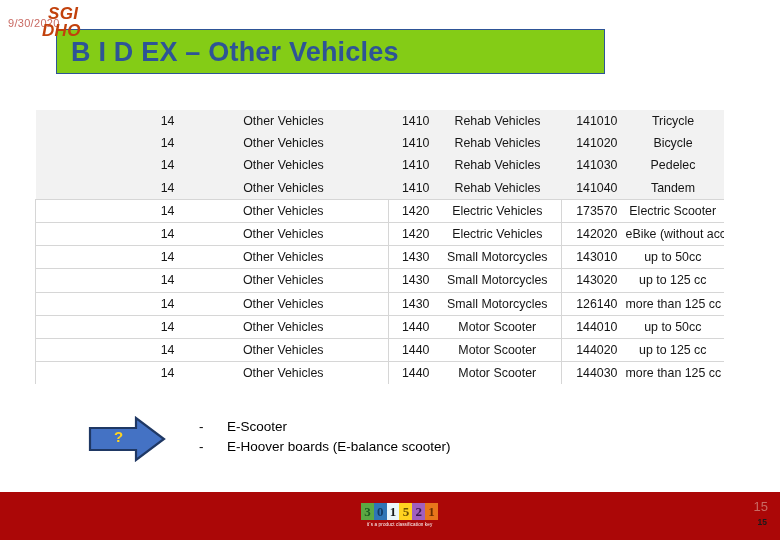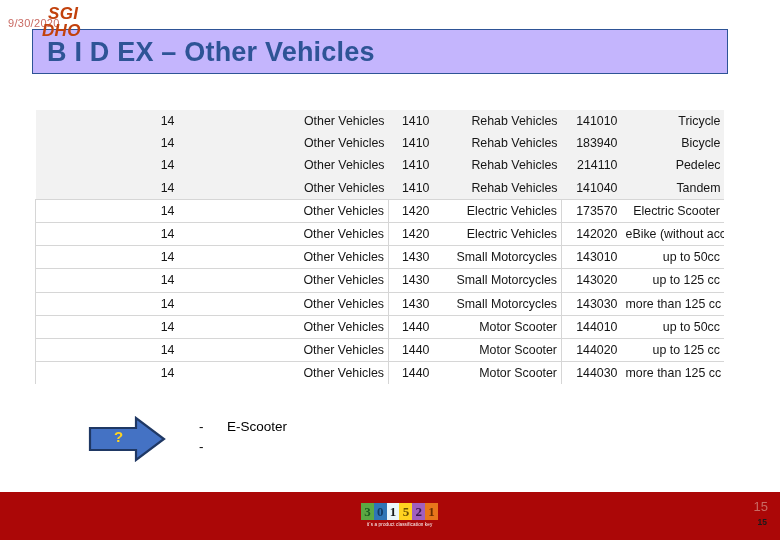--- a/index.html
+++ b/index.html
@@ -11,27 +11,27 @@
     height: 540px;
     background: #ffffff;
     font-family: "Liberation Sans", sans-serif;
     overflow: hidden;
     position: relative;
   }
 
   
   .title-box {
     position: absolute;
-    left: 32px;
+    left: 56px;
     top: 29px;
-    width: 696px;
+    width: 549px;
     height: 45px;
     border: 1px solid #2e5496;
     box-sizing: border-box;
-    background: #c4b5fd;
+    background: #84cc16;
   }
   .title-text {
     position: absolute;
     left: 14px;
     top: 50%;
     transform: translateY(-50%);
     font-size: 27px;
     font-weight: bold;
     color: #2e5496;
     letter-spacing: 0.2px;
@@ -64,21 +64,21 @@
   }
   
   col.c-code1 { width: 143px; }
   col.c-name1 { width: 210px; }
   col.c-code2 { width: 45px; }
   col.c-name2 { width: 128px; }
   col.c-code3 { width: 60px; }
   col.c-name3 { width: 103px; }
 
   td.code { text-align: right; padding-right: 5px; }
-  td.name { text-align: right; padding-left: 5px; }
+  td.name { text-align: center; padding-left: 5px; }
 
   
   tr.shaded td {
     background: #f2f2f2;
     border: none;
   }
   
   tr.plain td {
     background: #ffffff;
     border-top: 1px solid #d6d6d6;
@@ -239,29 +239,29 @@
           <td class="code">1410</td>
           <td class="name">Rehab Vehicles</td>
           <td class="code">141010</td>
           <td class="name">Tricycle</td>
         </tr>
         <tr class="shaded">
           <td class="code">14</td>
           <td class="name">Other Vehicles</td>
           <td class="code">1410</td>
           <td class="name">Rehab Vehicles</td>
-          <td class="code">183940</td>
+          <td class="code">141020</td>
           <td class="name">Bicycle</td>
         </tr>
         <tr class="shaded">
           <td class="code">14</td>
           <td class="name">Other Vehicles</td>
           <td class="code">1410</td>
           <td class="name">Rehab Vehicles</td>
-          <td class="code">214110</td>
+          <td class="code">141030</td>
           <td class="name">Pedelec</td>
         </tr>
         <tr class="shaded">
           <td class="code">14</td>
           <td class="name">Other Vehicles</td>
           <td class="code">1410</td>
           <td class="name">Rehab Vehicles</td>
           <td class="code">141040</td>
           <td class="name">Tandem</td>
         </tr>
@@ -295,21 +295,21 @@
           <td class="code">1430</td>
           <td class="name">Small Motorcycles</td>
           <td class="code">143020</td>
           <td class="name">up to 125 cc</td>
         </tr>
         <tr class="plain">
           <td class="code">14</td>
           <td class="name">Other Vehicles</td>
           <td class="code">1430</td>
           <td class="name">Small Motorcycles</td>
-          <td class="code">143030</td>
+          <td class="code">126140</td>
           <td class="name">more than 125 cc</td>
         </tr>
         <tr class="plain">
           <td class="code">14</td>
           <td class="name">Other Vehicles</td>
           <td class="code">1440</td>
           <td class="name">Motor Scooter</td>
           <td class="code">144010</td>
           <td class="name">up to 50cc</td>
         </tr>
@@ -340,20 +340,21 @@
   <div class="qmark">?</div>
 </div>
 
 <div class="bullets">
   <div class="bullet-row">
     <span class="bullet-dash">-</span>
     <span>E-Scooter</span>
   </div>
   <div class="bullet-row">
     <span class="bullet-dash">-</span>
+    <span>E-Hoover boards (E-balance scooter)</span>
   </div>
 </div>
 
 <div class="footer"></div>
 
 <div class="footer-date">9/30/2020</div>
 
 <div class="logo">
   <span class="sgi">SGI</span>
   <span class="dho">DHO</span>

